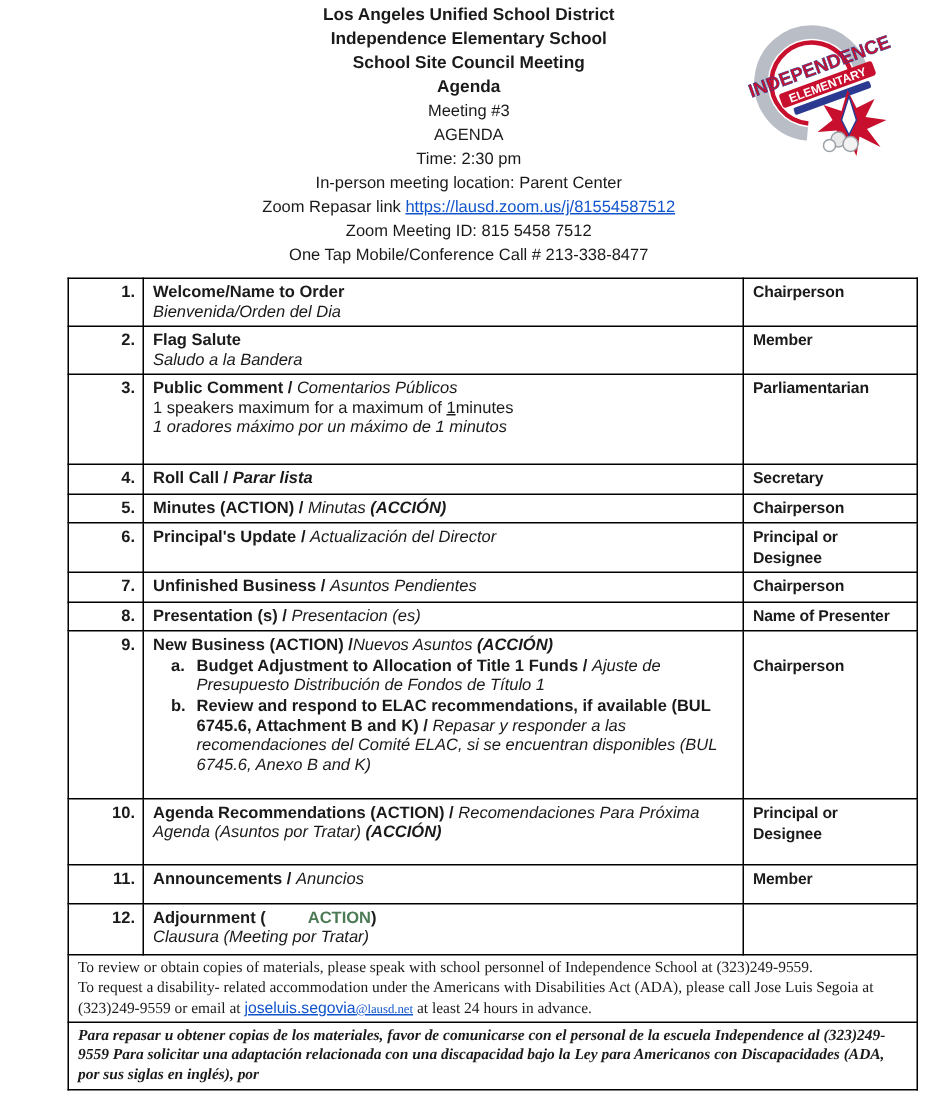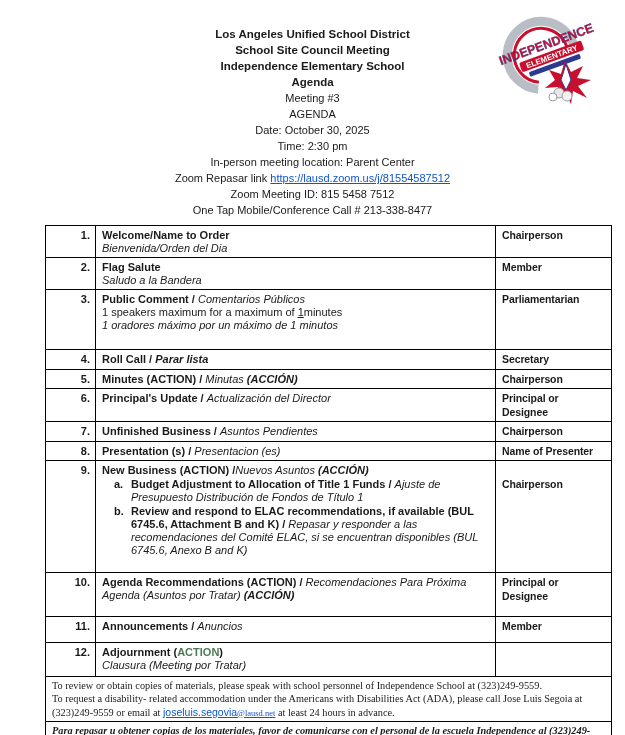--- a/index.html
+++ b/index.html
@@ -11,21 +11,21 @@
 
   
   .lausd-logo{position:absolute;left:20px;top:22px;line-height:1;}
   .lausd-letters{font-size:45px;font-weight:900;letter-spacing:-3px;line-height:40px;}
   .lausd-unified{font-size:14.5px;font-weight:bold;color:#f26522;letter-spacing:1.6px;margin-top:2px;}
 
   
   .school-logo{position:absolute;right:20px;top:8px;width:112px;height:100px;}
 
   
-  .header-block{width:380px;margin:0 auto;padding-top:26px;text-align:center;font-size:11px;line-height:16px;}
+  .header-block{width:380px;margin:0 auto;padding-top:2px;text-align:center;font-size:11px;line-height:16px;}
   .hline{white-space:nowrap;}
   .hline.hb{font-weight:bold;font-size:11.5px;}
 
   
   table.agenda{border-collapse:collapse;table-layout:fixed;width:538px;margin:7px 0 0 45px;font-size:11px;line-height:13px;}
   table.agenda td{border:1px solid #000;vertical-align:top;padding:3px 5px 2px 6px;word-wrap:break-word;}
   td.num{width:38px;text-align:right;font-weight:bold;padding-right:8px;}
   td.desc{width:388px;padding-left:8px;}
   td.role{width:104px;font-weight:bold;font-size:10.5px;letter-spacing:-0.1px;line-height:13.5px;}
   td.role.rpad{padding-top:17px;}
@@ -70,26 +70,25 @@
         <polygon fill="#ffffff" stroke="#2b3990" stroke-width="1" points="73,56 78,72 73,82 68,72"></polygon>
         <circle cx="66" cy="85" r="5" fill="#e8e8e8" stroke="#9aa0a8" stroke-width="1"></circle>
         <circle cx="74" cy="88" r="5" fill="#f2f2f2" stroke="#9aa0a8" stroke-width="1"></circle>
         <circle cx="60" cy="89" r="4" fill="#ffffff" stroke="#9aa0a8" stroke-width="1"></circle>
       </g>
     </svg>
   </div>
 
   <div class="header-block">
       <div class="hline hb">Los Angeles Unified School District</div>
+      <div class="hline hb">Independence Elementary School</div>
       <div class="hline hb">School Site Council Meeting</div>
-      <div class="hline hb">Independence Elementary School</div>
       <div class="hline hb">Agenda</div>
       <div class="hline">Meeting #3</div>
       <div class="hline">AGENDA</div>
-      <div class="hline">Date: October 30, 2025</div>
       <div class="hline">Time: 2:30 pm</div>
       <div class="hline">In-person meeting location: Parent Center</div>
       <div class="hline"><span>Zoom Repasar link </span><a href="#">https://lausd.zoom.us/j/81554587512</a></div>
       <div class="hline">Zoom Meeting ID: 815 5458 7512</div>
       <div class="hline">One Tap Mobile/Conference Call # 213-338-8477</div>
     </div>
 
   <table class="agenda">
     <tbody>
         <tr>
@@ -177,21 +176,21 @@
         <tr>
           <td class="num">11.</td>
           <td class="desc">
             <div><span class="b">Announcements / </span><span class="i">Anuncios</span></div>
           </td>
           <td class="role">Member</td>
         </tr>
         <tr>
           <td class="num">12.</td>
           <td class="desc">
-            <div><span class="b">Adjournment (</span><span class="b" style="color: rgb(76, 122, 84);">ACTION</span><span class="b">)</span></div>
+            <div><span class="b">Adjournment (</span><span class="b" style="color: rgb(76, 122, 84); padding-left: 28px;">ACTION</span><span class="b">)</span></div>
             <div><span class="i">Clausura (Meeting por Tratar)</span></div>
           </td>
           <td class="role"></td>
         </tr>
         <tr>
           <td colspan="3" class="ft"><span>To review or obtain copies of materials, please speak with school personnel of Independence School at (323)249-9559.</span><br><span>To request a disability- related accommodation under the Americans with Disabilities Act (ADA), please call Jose Luis Segoia at (323)249-9559 or email at </span><a href="#" class="email-big">joseluis.segovia</a><a href="#" class="email-small">@lausd.net</a><span> at least 24 hours in advance.</span></td>
         </tr>
         <tr>
           <td colspan="3" class="ft ft-es"><span class="i">Para repasar u obtener copias de los materiales, favor de comunicarse con el personal de la escuela Independence al (323)249-9559 Para solicitar una adaptación relacionada con una discapacidad bajo la Ley para Americanos con Discapacidades (ADA, por sus siglas en inglés), por </span></td>
         </tr>

